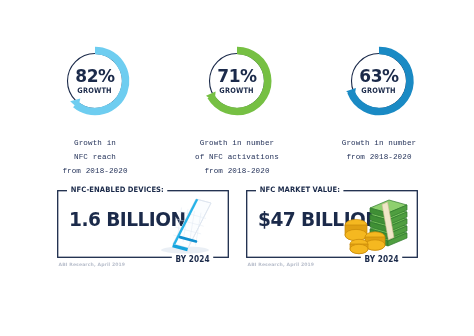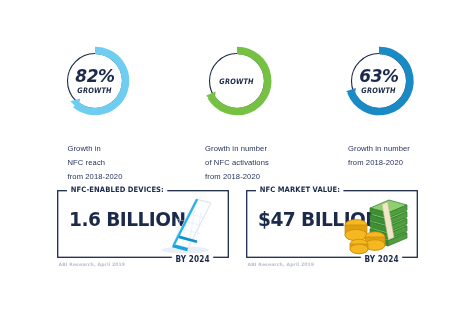--- a/index.html
+++ b/index.html
@@ -38,21 +38,20 @@
     width: 128px;
     display: flex;
     flex-direction: column;
     align-items: center;
   }
 
   .donut-wrap {
     position: relative;
     width: 78px;
     height: 78px;
-    font-style: italic;
   }
   .donut-wrap svg {
     display: block;
     width: 78px;
     height: 78px;
   }
 
   .donut-center {
     position: absolute;
     left: 0;
@@ -78,22 +77,23 @@
     font-size: 7.5px;
     font-weight: bold;
     letter-spacing: 0.2px;
     color: #1b2a4a;
     line-height: 1;
     margin-top: 2px;
     transform: scaleX(0.88);
   }
 
   .stat-caption {
-    margin-top: 22px;
-    font-family: Liberation Sans, sans-serif;
+    margin-top: 16px;
+    text-align: center;
+    font-family: Liberation Mono, monospace;
     font-size: 7.6px;
     line-height: 1.85;
     color: #25335a;
     letter-spacing: 0.1px;
   }
   .stat-caption span { display: block; white-space: nowrap; }
 
   
   .panels {
     position: absolute;
@@ -213,20 +213,21 @@
     </div>
 
     <div class="stat-block">
       <div class="donut-wrap">
         <svg viewBox="0 0 78 78">
           <circle cx="39" cy="39" r="27.5" fill="none" stroke="#1b2a4a" stroke-width="1.1"></circle>
           <path d="M 39 8.5 A 30.5 30.5 0 1 1 12.8 54.3" fill="none" stroke="#76c043" stroke-width="7.6" stroke-linecap="butt"></path>
           <polygon points="17.6,49.6 8.0,53.8 16.6,60.0" fill="#76c043"></polygon>
         </svg>
         <div class="donut-center">
+          <div class="donut-pct">71%</div>
           <div class="donut-sub">GROWTH</div>
         </div>
       </div>
       <div class="stat-caption">
         <span>Growth in number</span>
         <span>of NFC activations</span>
         <span>from 2018-2020</span>
       </div>
     </div>
 

